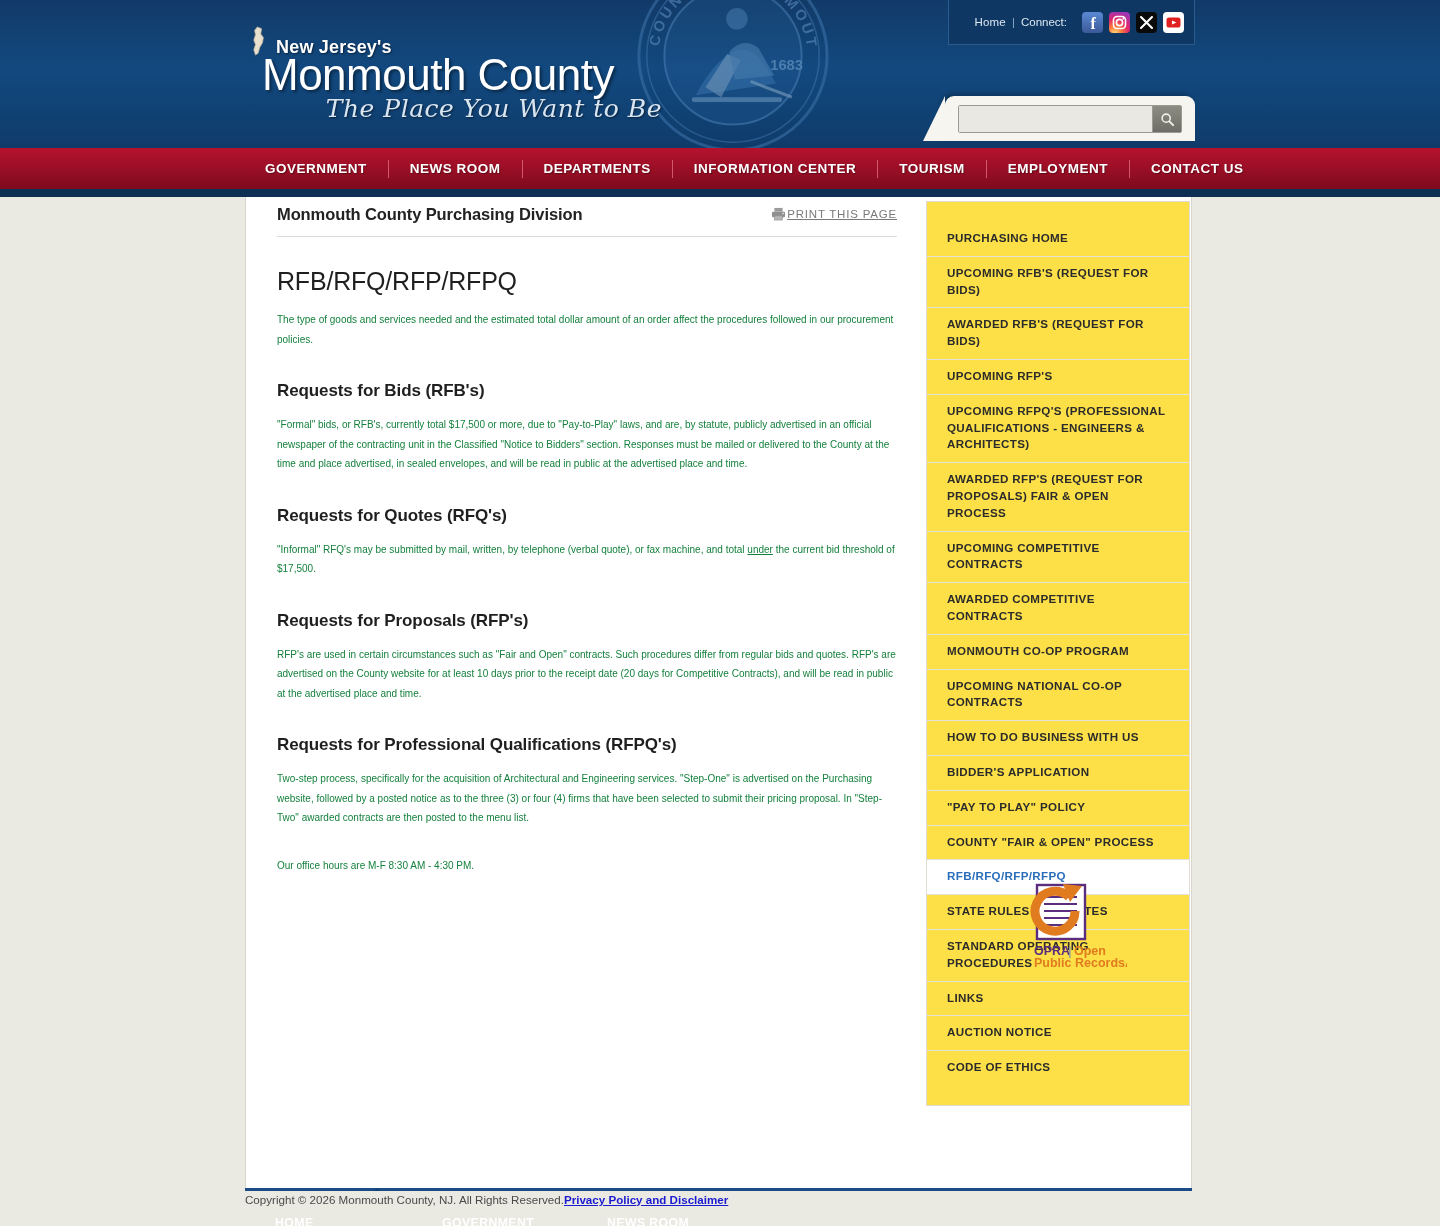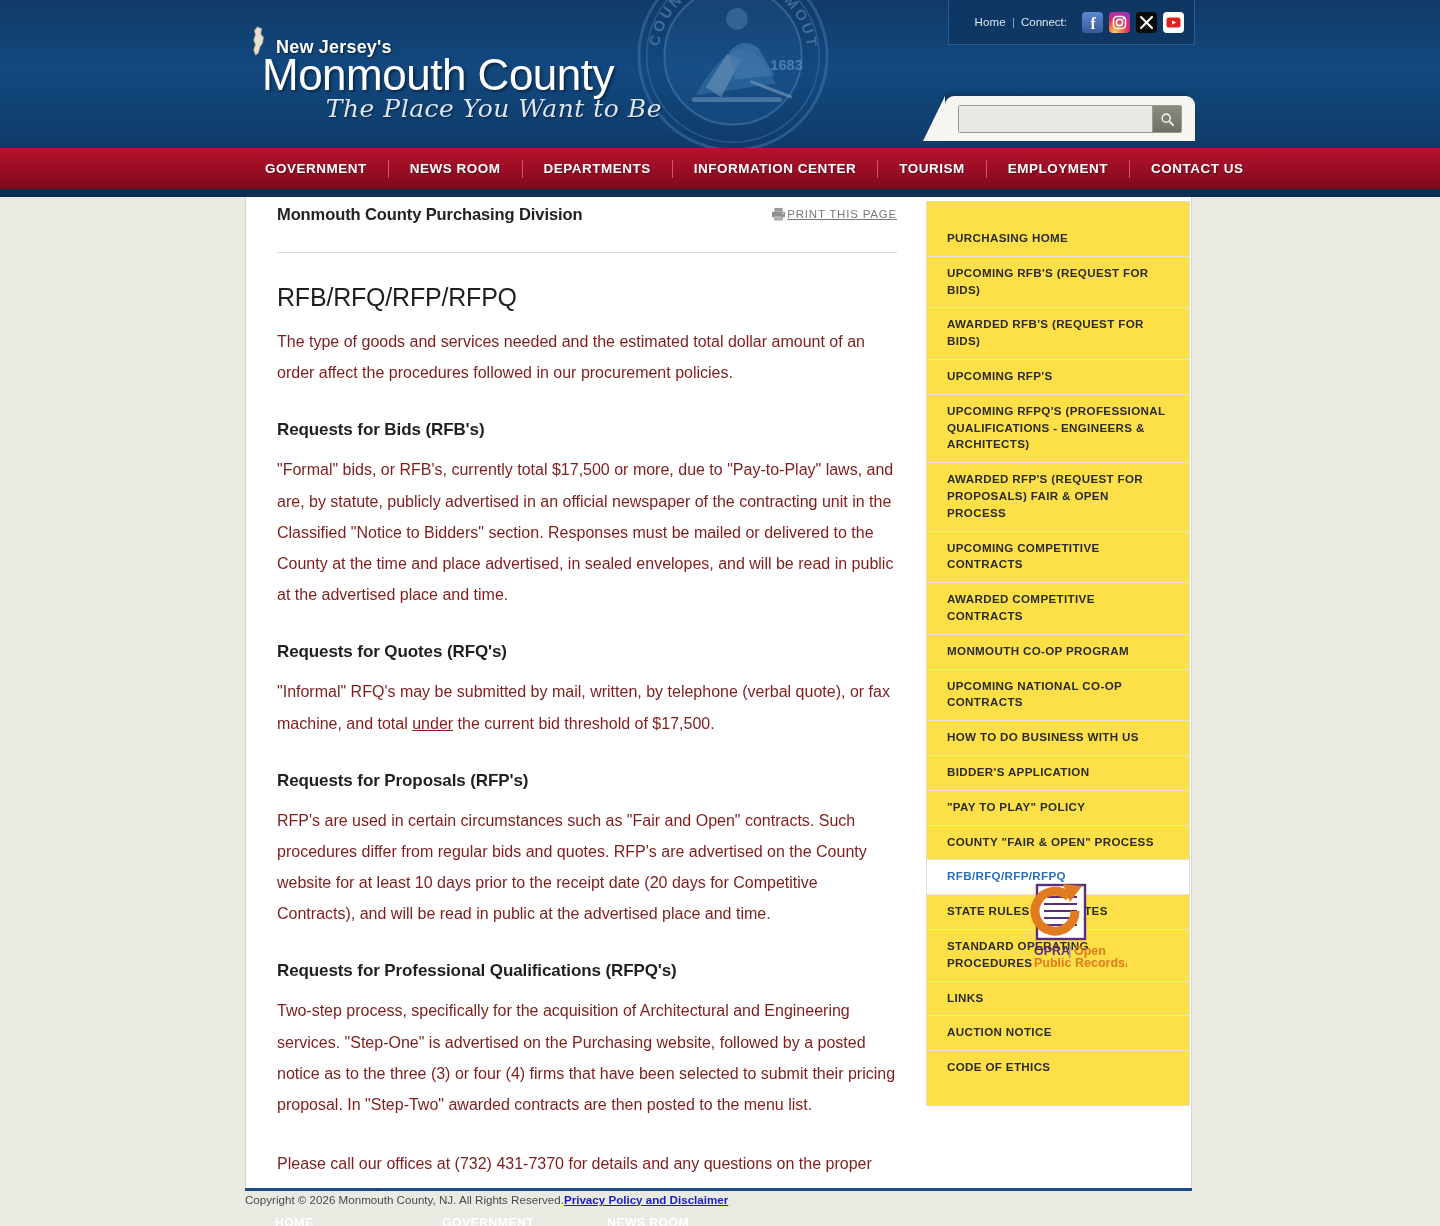--- a/index.html
+++ b/index.html
@@ -211,21 +211,21 @@
   .main-col {
     position: absolute;
     left: 31px; top: 8px;
     width: 620px;
   }
   .page-head {
     display: flex;
     align-items: flex-start;
     justify-content: space-between;
     border-bottom: 1px solid #dcdcdc;
-    padding-bottom: 28px;
+    padding-bottom: 12px;
   }
   .page-title {
     font-size: 16.5px;
     font-weight: bold;
     color: #222;
     letter-spacing: -.1px;
   }
   .print-link {
     display: flex; align-items: center; gap: 1px;
     margin-top: 2px; cursor: pointer;
@@ -245,23 +245,23 @@
     letter-spacing: -.2px;
   }
   h2.doc-h2 {
     font-size: 17px;
     font-weight: bold;
     color: #1f1f1f;
     margin-top: 32px;
     letter-spacing: -.1px;
   }
   p.doc-p {
-    font-size: 16px;
+    font-size: 10px;
     line-height: 1.95;
-    color: #7f1d1d;
+    color: #15803d;
     margin-top: 14px;
     text-align: left;
   }
   .u { text-decoration: underline; }
 
   
   .sidebar {
     position: absolute;
     right: 1px; top: 4px;
     width: 264px;
@@ -483,21 +483,20 @@
 
       <h2 class="doc-h2">Requests for Quotes (RFQ's)</h2>
       <p class="doc-p"><span>"Informal" RFQ's may be submitted by mail, written, by telephone (verbal quote), or fax machine, and total </span><span class="u">under</span><span> the current bid threshold of $17,500.</span></p>
 
       <h2 class="doc-h2">Requests for Proposals (RFP's)</h2>
       <p class="doc-p">RFP's are used in certain circumstances such as "Fair and Open" contracts. Such procedures differ from regular bids and quotes. RFP's are advertised on the County website for at least 10 days prior to the receipt date (20 days for Competitive Contracts), and will be read in public at the advertised place and time.</p>
 
       <h2 class="doc-h2">Requests for Professional Qualifications (RFPQ's)</h2>
       <p class="doc-p">Two-step process, specifically for the acquisition of Architectural and Engineering services. "Step-One" is advertised on the Purchasing website, followed by a posted notice as to the three (3) or four (4) firms that have been selected to submit their pricing proposal. In "Step-Two" awarded contracts are then posted to the menu list.</p>
 
-      <p class="doc-p" style="margin-top:28px">Please call our offices at (732) 431-7370 for details and any questions on the proper procedures for submitting your RFB, RFQ, RFP or RFPQ.</p>
       <p class="doc-p" style="margin-top:28px">Our office hours are M-F 8:30 AM - 4:30 PM.</p>
     </div>
 
     <div class="sidebar">
       <div class="side-spacer"></div>
       <div id="sidebar-items">
           <div class="side-item">PURCHASING HOME</div>
           <div class="side-item">UPCOMING RFB'S (REQUEST FOR BIDS)</div>
           <div class="side-item">AWARDED RFB'S (REQUEST FOR BIDS)</div>
           <div class="side-item">UPCOMING RFP'S</div>

